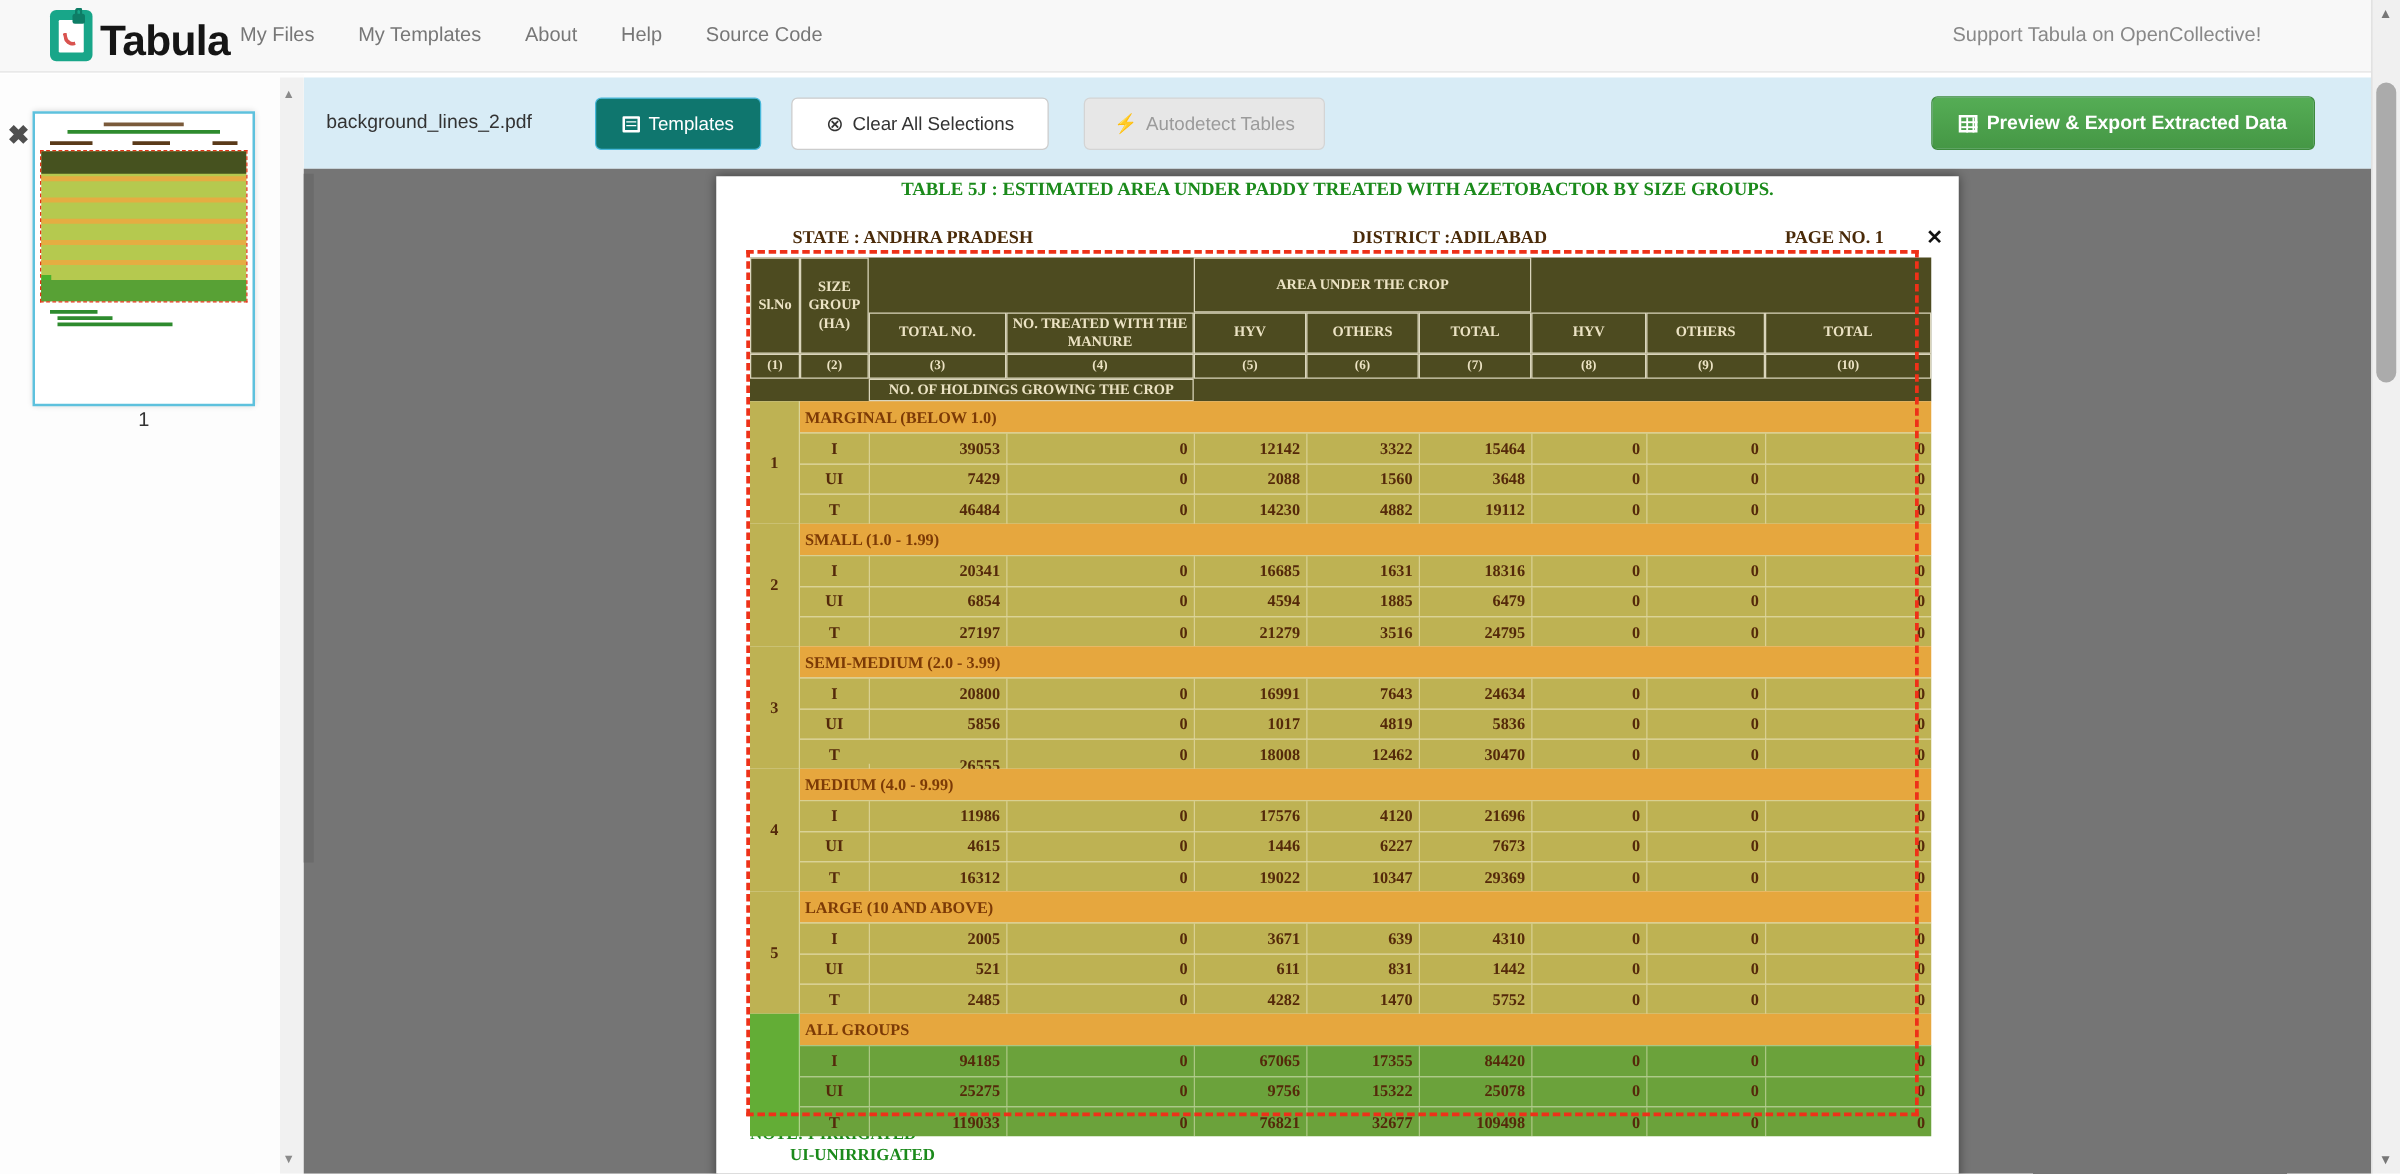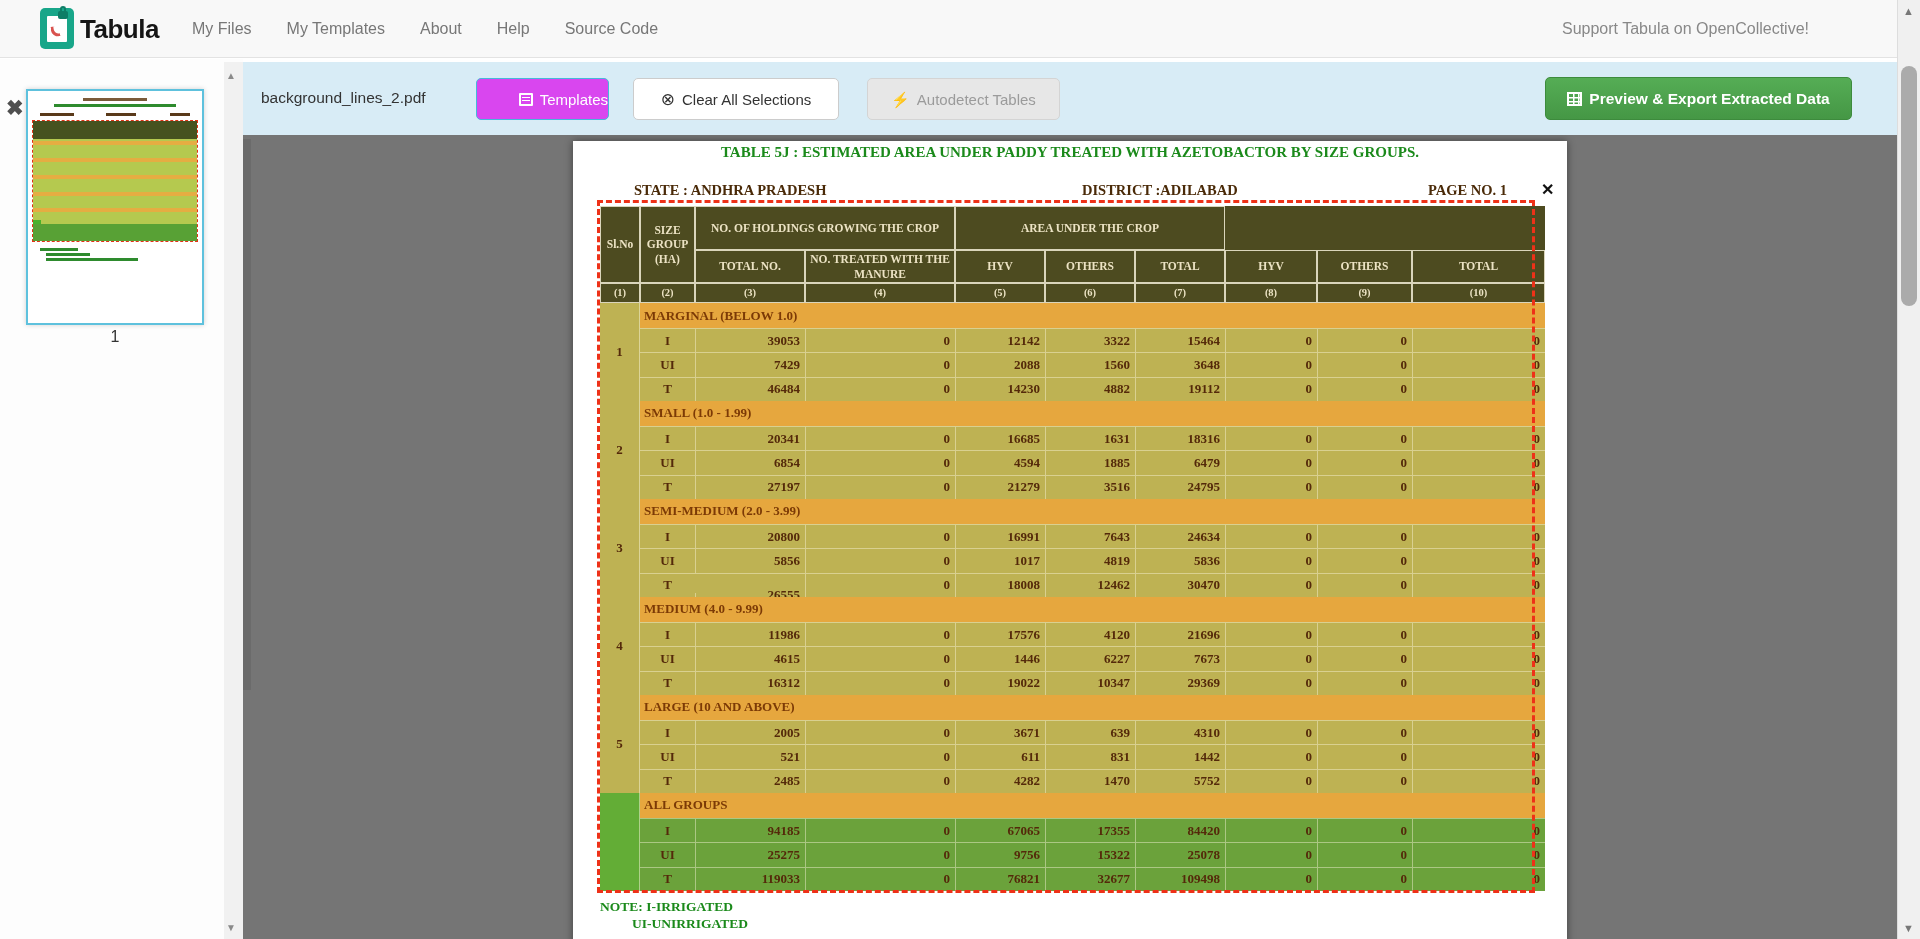--- a/index.html
+++ b/index.html
@@ -6,30 +6,30 @@
   html,body { width:1920px; height:939px; overflow:hidden; font-family:"Liberation Sans",sans-serif; background:#fff; }
   #app { position:relative; width:1920px; height:939px; overflow:hidden; }
 
   
   .navbar { position:absolute; left:0; top:0; width:1920px; height:58px; background:#f8f8f8; border-bottom:1px solid #e3e3e3; }
   .logo { position:absolute; left:40px; top:8px; width:34px; height:41px; background:#18a689; border-radius:5px; }
   .logo .page { position:absolute; left:7px; top:8px; width:20px; height:26px; background:#fff; border-radius:1px; }
   .logo .mark { position:absolute; left:11px; top:18px; width:9px; height:11px; border-left:3px solid #d9534f; border-bottom:3px solid #d9534f; border-radius:0 0 0 8px; transform:rotate(-8deg); }
   .logo .lock { position:absolute; left:18px; top:3px; width:10px; height:8px; background:#0e7d66; border-radius:2px; }
   .logo .shackle { position:absolute; left:20px; top:-2px; width:6px; height:6px; border:2px solid #0e7d66; border-bottom:none; border-radius:4px 4px 0 0; }
-  .brand { position:absolute; left:80px; top:14px; font-size:26px; font-weight:bold; color:#151515; letter-spacing:-0.5px; }
+  .brand { position:absolute; left:80px; top:14px; font-size:34px; font-weight:bold; color:#151515; letter-spacing:-0.5px; }
   .navlinks { position:absolute; left:192px; top:20px; display:flex; column-gap:35px; }
   .navlinks span { font-size:16px; color:#777; cursor:pointer; white-space:nowrap; }
   .support { position:absolute; left:1562px; top:20px; font-size:16px; color:#888; }
 
   
   .toolbar { position:absolute; left:243px; top:62px; width:1654px; height:73px; background:#d8ecf6; }
   .filename { position:absolute; left:18px; top:27px; font-size:15.5px; color:#333; }
   .btn { position:absolute; top:16px; height:42px; border-radius:5px; font-size:15px; display:flex; align-items:center; justify-content:center; gap:7px; cursor:pointer; white-space:nowrap; }
-  .btn-templates { left:233px; width:133px; background:#d946ef; border:1px solid #46b8da; color:#fff;justify-content:flex-end; }
+  .btn-templates { left:233px; width:133px; background:#0f766e; border:1px solid #46b8da; color:#fff; }
   .btn-clear { left:390px; width:206px; background:#fff; border:1px solid #ccc; color:#333; }
   .btn-auto { left:624px; width:193px; background:#e7e7e7; border:1px solid #d4d4d4; color:#9b9b9b; }
   .btn-export { left:1302px; top:15px; width:307px; height:43px; background:linear-gradient(#55ad55,#459745); border:1px solid #3d8b3d; color:#fff; font-weight:bold; font-size:15.5px; }
   .ico-doc { width:14px; height:13px; border:2px solid #fff; border-radius:1px; position:relative; }
   .ico-doc:before { content:""; position:absolute; left:1px; top:2px; width:8px; height:1.5px; background:#fff; box-shadow:0 3px 0 #fff; }
   .ico-circle-x { font-size:17px; line-height:1; color:#333; }
   .ico-bolt { font-size:15px; line-height:1; }
   .ico-grid { width:15px; height:14px; border:2px solid #fff; background:linear-gradient(#fff 0 0) 0 3px/15px 1.5px no-repeat, linear-gradient(#fff 0 0) 0 7px/15px 1.5px no-repeat, linear-gradient(#fff 0 0) 4px 0/1.5px 14px no-repeat, linear-gradient(#fff 0 0) 9px 0/1.5px 14px no-repeat; }
 
   
@@ -169,22 +169,22 @@
       <div class="doc-title">TABLE 5J : ESTIMATED AREA UNDER PADDY  TREATED WITH AZETOBACTOR BY SIZE GROUPS.</div>
       <div class="doc-sub sub-state">STATE : ANDHRA PRADESH</div>
       <div class="doc-sub sub-district">DISTRICT :ADILABAD</div>
       <div class="doc-sub sub-pageno">PAGE NO. 1</div>
       <div class="sel-close">✕</div>
 
       <div class="xtable">
         <div class="thead">
           <div class="th" style="grid-column:1/2; grid-row:1/3">Sl.No</div>
           <div class="th" style="grid-column:2/3; grid-row:1/3">SIZE GROUP (HA)</div>
+          <div class="th" style="grid-column:5/8">AREA UNDER THE CROP</div>
           <div class="th" style="grid-column:3/5">NO. OF HOLDINGS GROWING THE CROP</div>
-          <div class="th" style="grid-column:5/8">AREA UNDER THE CROP</div>
           <div class="th" style="grid-column:3; grid-row:2">TOTAL NO.</div>
           <div class="th" style="grid-column:4; grid-row:2">NO. TREATED WITH THE MANURE</div>
           <div class="th" style="grid-column:5; grid-row:2">HYV</div>
           <div class="th" style="grid-column:6; grid-row:2">OTHERS</div>
           <div class="th" style="grid-column:7; grid-row:2">TOTAL</div>
           <div class="th" style="grid-column:8; grid-row:2">HYV</div>
           <div class="th" style="grid-column:9; grid-row:2">OTHERS</div>
           <div class="th" style="grid-column:10; grid-row:2">TOTAL</div>
           <div class="th small" style="grid-column:1; grid-row:3">(1)</div>
           <div class="th small" style="grid-column:2; grid-row:3">(2)</div>

